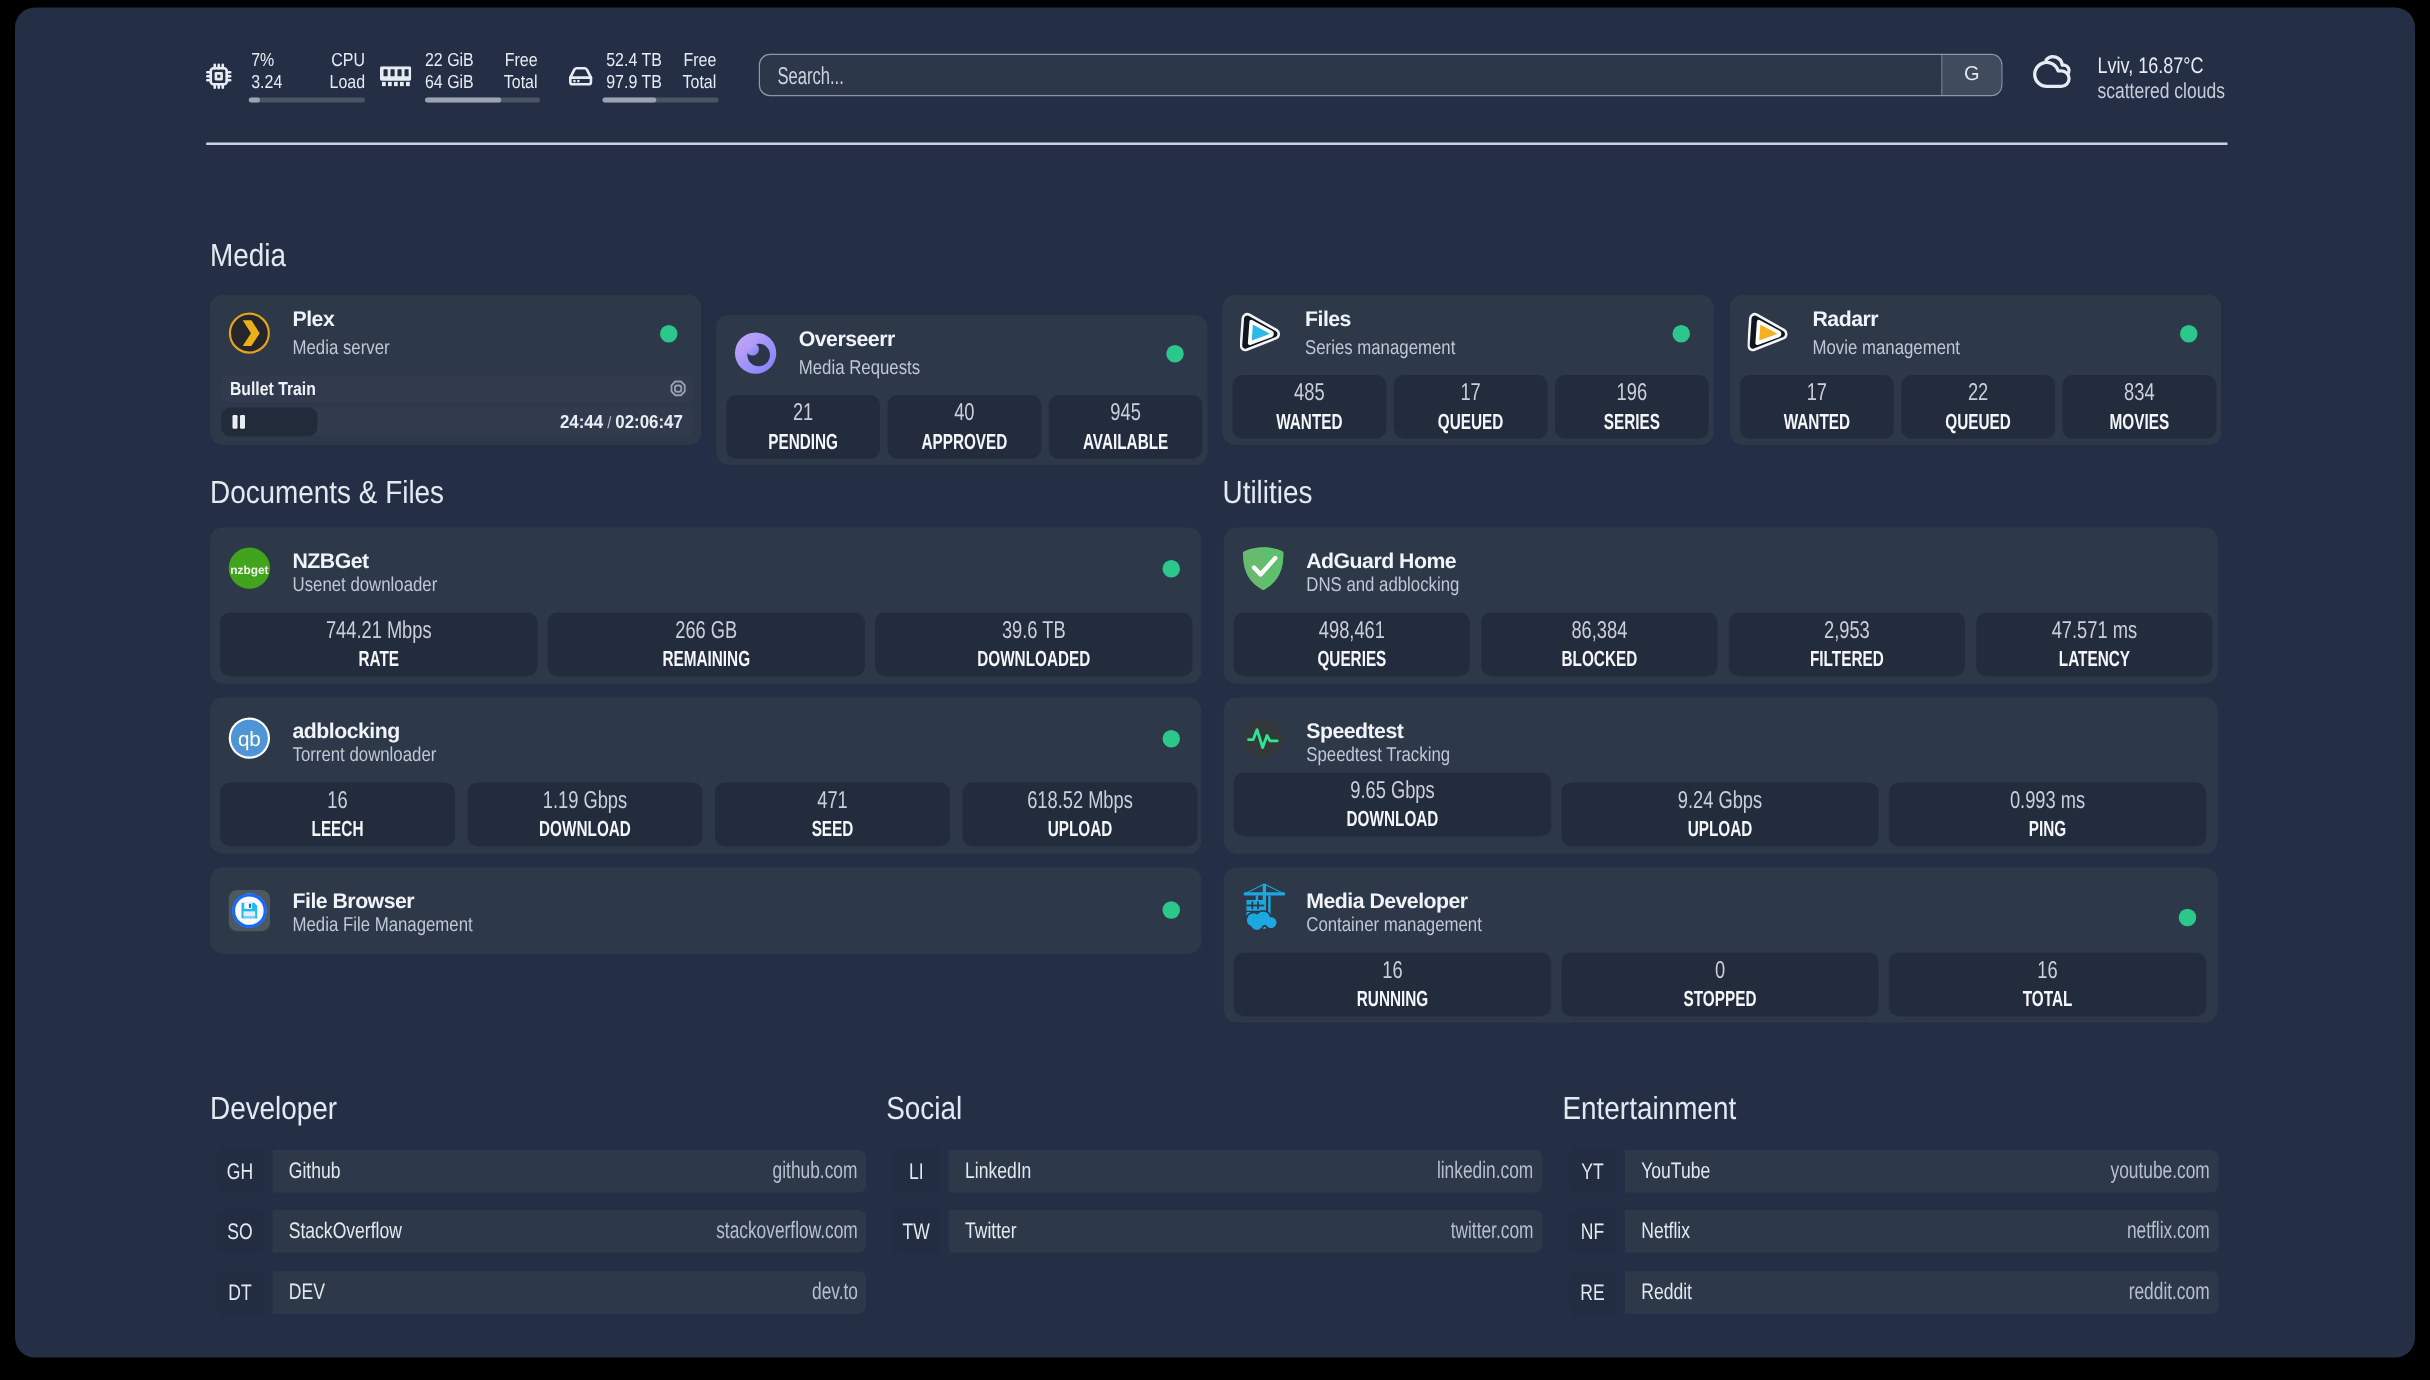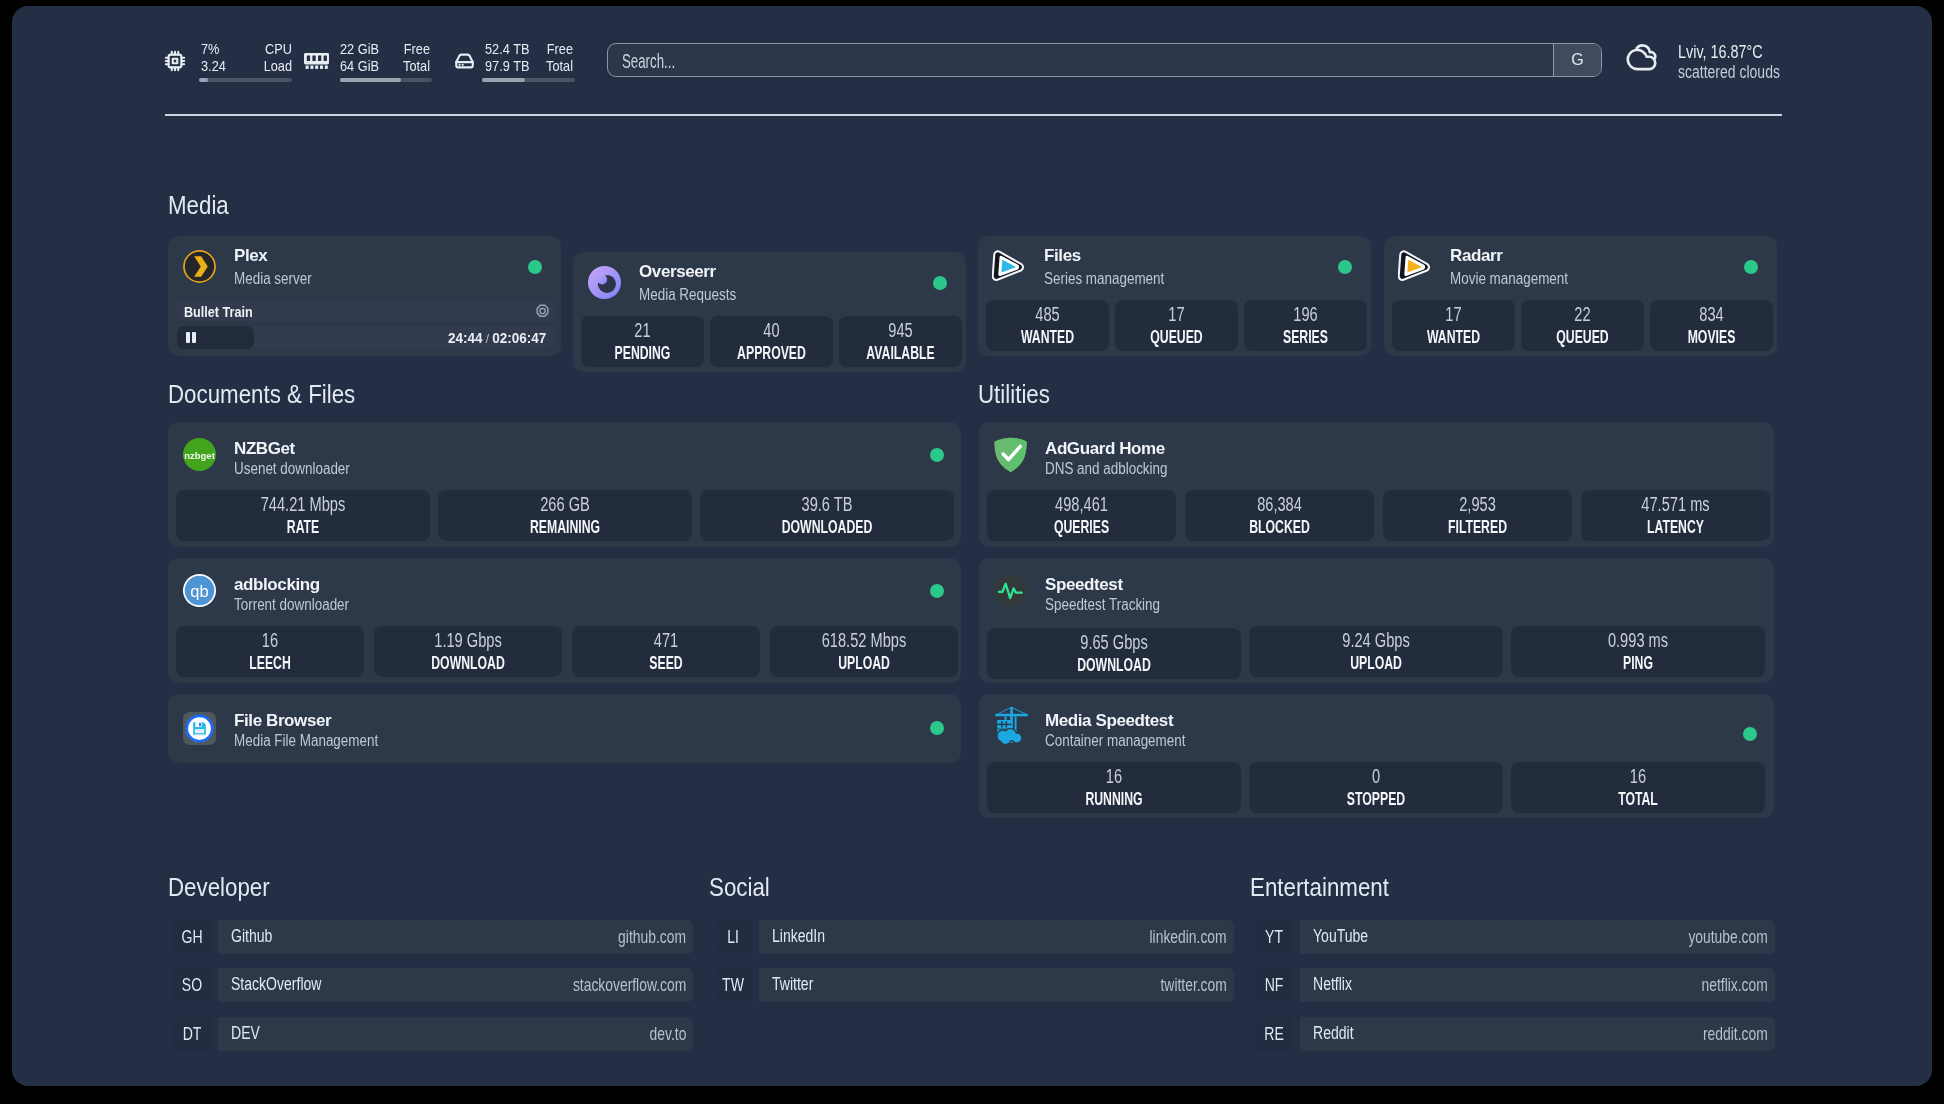--- a/index.html
+++ b/index.html
@@ -300,21 +300,21 @@
       </div>
   </div>
 
   <div class="card big" style="left:967px;top:552px;width:795px;height:125px">
     <svg class="icon" viewBox="0 0 36 36">
       <circle cx="18" cy="18" r="16.5" fill="#33383b"></circle>
       <path d="M6 19.3h3.8l3.2-8.3 4.6 14.8 3.6-10 2.4 4.5h6" fill="none" stroke="#2fe593" stroke-width="2.3" stroke-linecap="round" stroke-linejoin="round"></path>
     </svg>
     <div class="title">Speedtest</div>
       <div class="sub">Speedtest Tracking</div>
-    <div class="sbox" style="left:8px;top:70px;width:254px">
+    <div class="sbox" style="left:8px;top:60px;width:254px">
         <div class="n">9.65 Gbps</div>
         <div class="l">DOWNLOAD</div>
       </div>
     <div class="sbox" style="left:270px;top:68px;width:254px">
         <div class="n">9.24 Gbps</div>
         <div class="l">UPLOAD</div>
       </div>
     <div class="sbox" style="left:532px;top:68px;width:254px">
         <div class="n">0.993 ms</div>
         <div class="l">PING</div>
@@ -344,21 +344,21 @@
           <circle cx="23.8" cy="33" r="5"></circle>
           <circle cx="12.5" cy="34" r="5.4"></circle>
       </g>
       <g fill="#1ba8e0">
           <circle cx="10" cy="31" r="5.3"></circle>
           <circle cx="17.5" cy="29.8" r="5.5"></circle>
           <circle cx="23.8" cy="33" r="4.3"></circle>
           <circle cx="12.5" cy="34" r="4.7"></circle>
         </g>
     </svg>
-    <div class="title">Media Speedtest</div>
+    <div class="title">Media Developer</div>
       <div class="sub">Container management</div>
       <div class="dot" style="top:33px;right:17px"></div>
     <div class="sbox" style="left:8px;top:68px;width:254px">
         <div class="n">16</div>
         <div class="l">RUNNING</div>
       </div>
     <div class="sbox" style="left:270px;top:68px;width:254px">
         <div class="n">0</div>
         <div class="l">STOPPED</div>
       </div>

